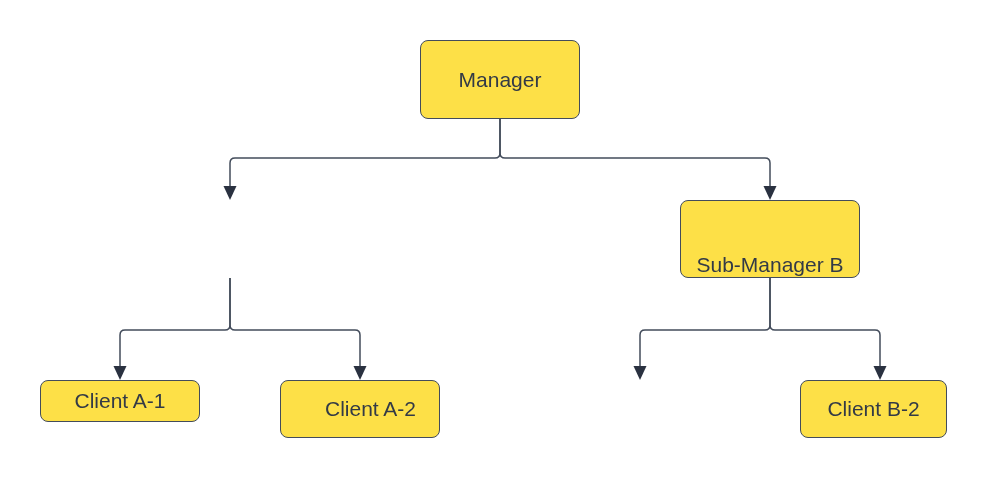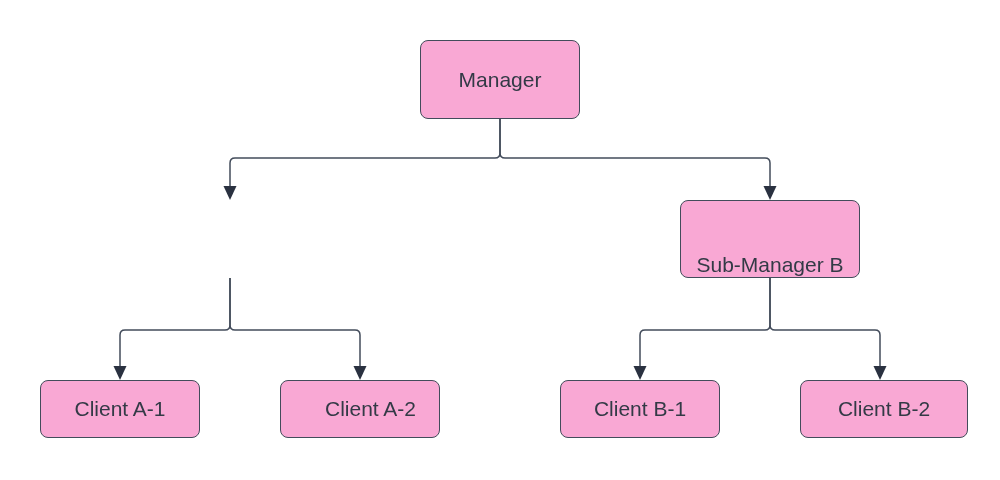--- a/index.html
+++ b/index.html
@@ -19,38 +19,38 @@
     position: absolute;
     left: 0;
     top: 0;
     width: 1000px;
     height: 480px;
     pointer-events: none;
   }
   .node {
     position: absolute;
     box-sizing: border-box;
-    background: #f9a8d4;
+    background: #fde047;
     border: 1.5px solid #434C5B;
     border-radius: 8px;
     display: flex;
     align-items: center;
     justify-content: center;
     font-size: 21px;
     color: #333A46;
     text-align: center;
     cursor: default;
   }
   .node-manager   { left: 420px; top: 40px;  width: 160px; height: 79px; }
   .node-sub-a     { left: 140px; top: 200px; width: 180px; height: 78px; }
   .node-sub-b     { left: 680px; top: 200px; width: 180px; height: 78px; align-items: flex-end; }
-  .node-client-a1 { left: 40px;  top: 380px; width: 160px; height: 58px; }
+  .node-client-a1 { left: 40px;  top: 380px; width: 160px; height: 42px; }
   .node-client-a2 { left: 280px; top: 380px; width: 160px; height: 58px; padding-left: 21px; }
   .node-client-b1 { left: 560px; top: 380px; width: 160px; height: 58px; }
-  .node-client-b2 { left: 800px; top: 380px; width: 168px; height: 58px; text-align: center; }
+  .node-client-b2 { left: 800px; top: 380px; width: 147px; height: 58px; text-align: center; }
   .edge {
     fill: none;
     stroke: #434C5B;
     stroke-width: 1.5;
   }
   .arrowhead {
     fill: #2A3140;
     stroke: none;
   }
 </style>
@@ -90,21 +90,18 @@
   </div>
 
   <div class="node node-client-a1">
     <span>Client A-1</span>
   </div>
 
   <div class="node node-client-a2">
     <span>Client A-2</span>
   </div>
 
-  <div class="node node-client-b1">
-    <span>Client B-1</span>
-  </div>
 
   <div class="node node-client-b2">
     <span>Client B-2</span>
   </div>
 
 </div>
 
 </body></html>

